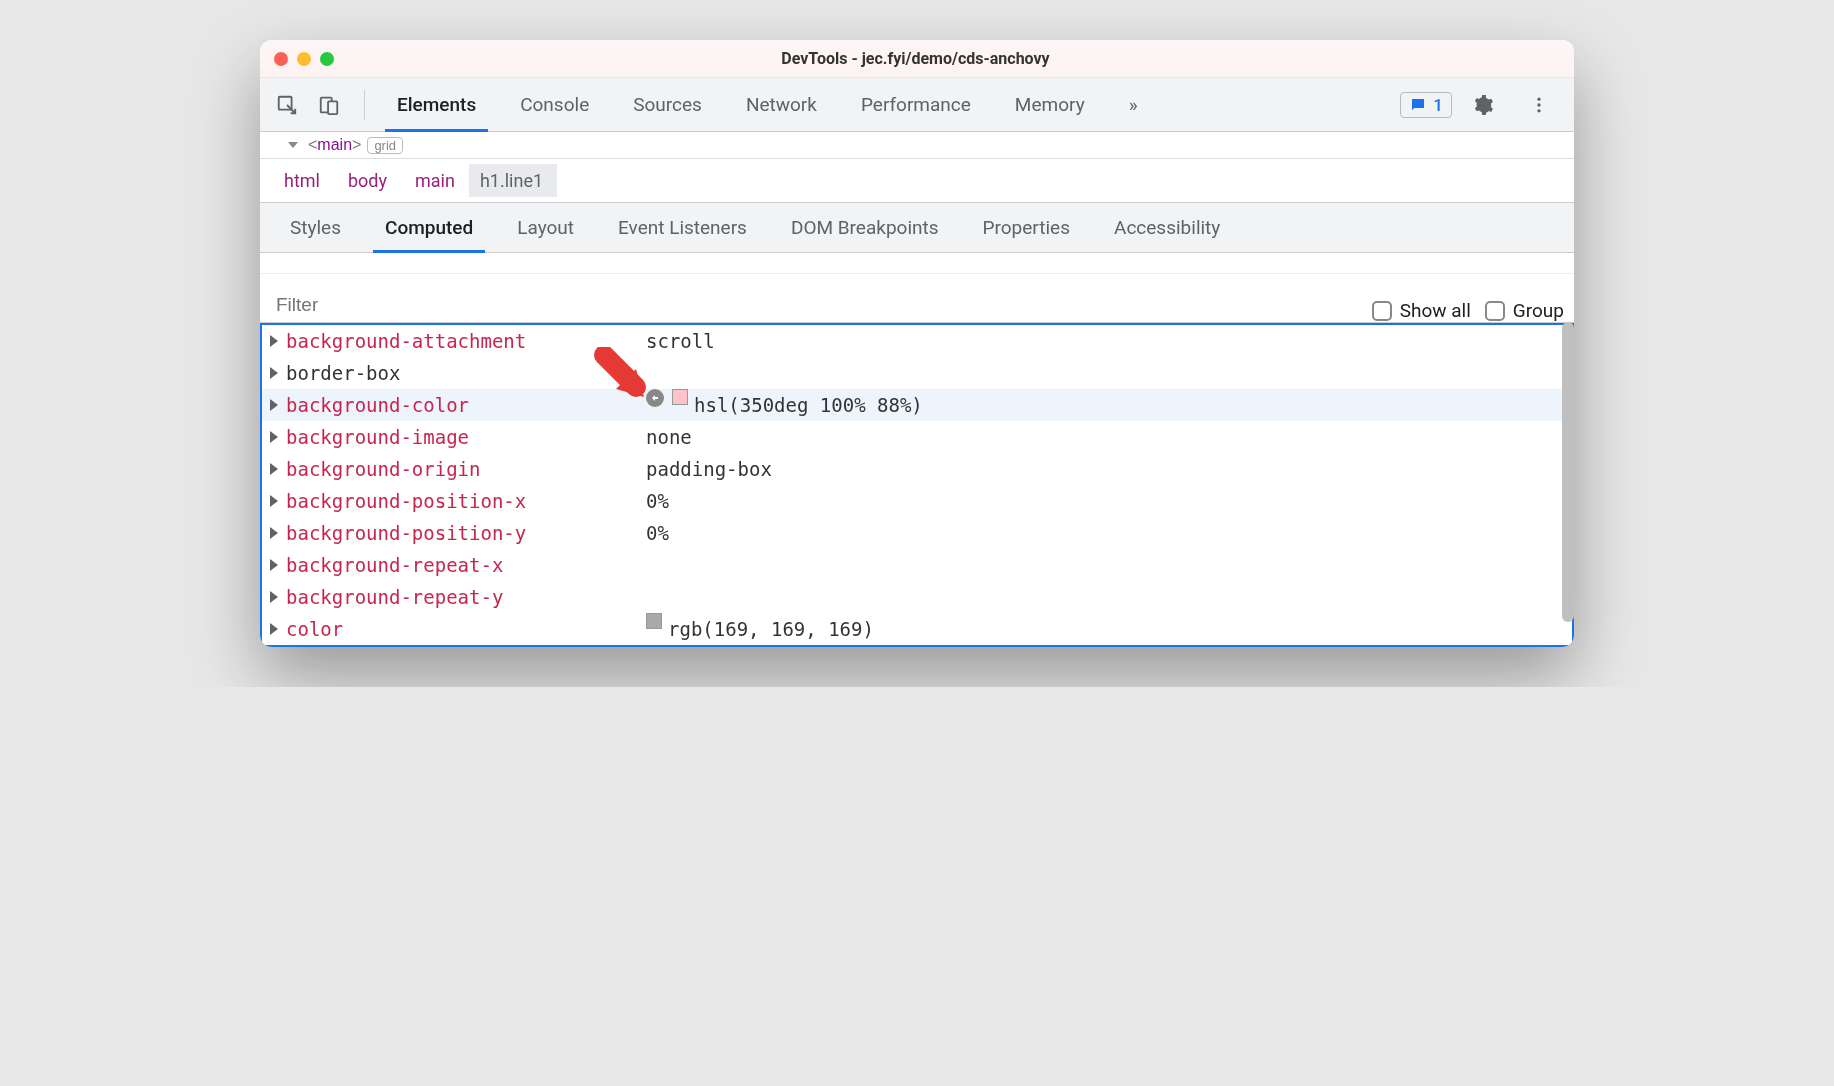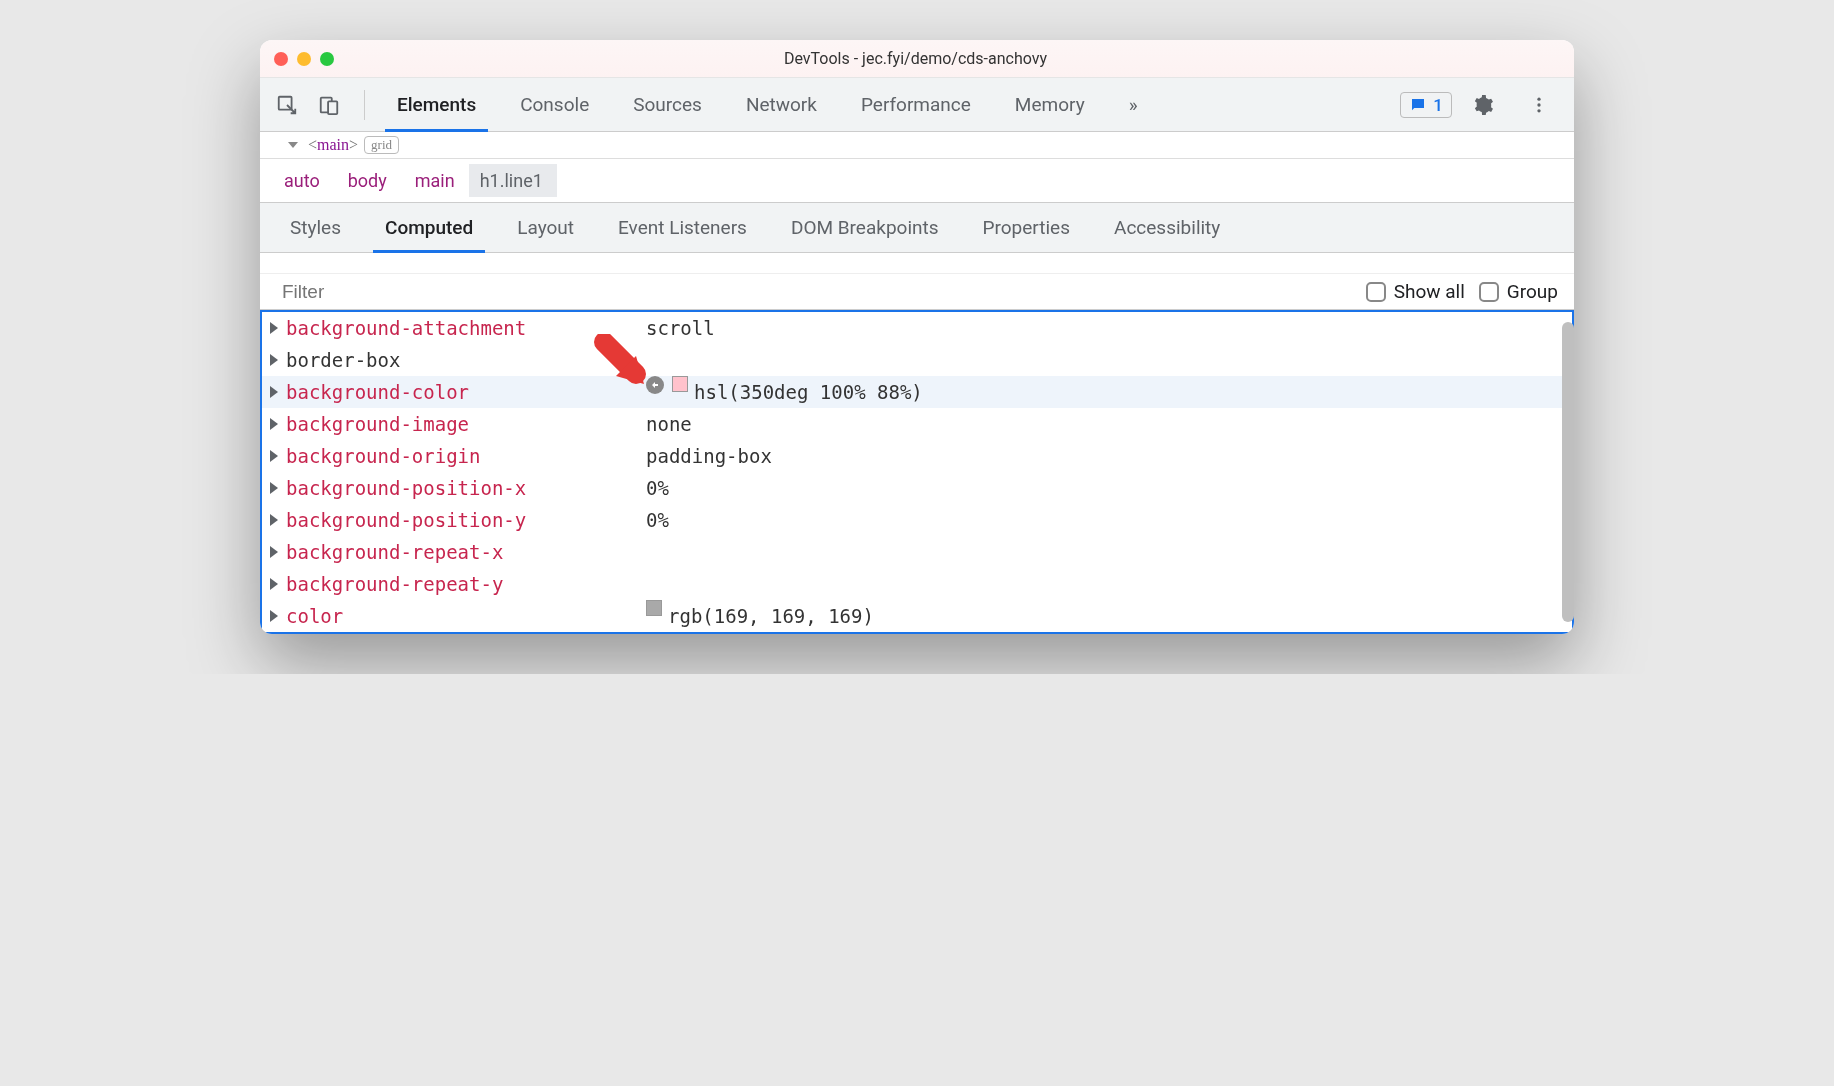--- a/index.html
+++ b/index.html
@@ -31,21 +31,21 @@
     .traffic-lights { display: flex; gap: 9px; }
     .tl { width: 14px; height: 14px; border-radius: 50%; }
     .tl.red { background: #ff5f57; }
     .tl.yellow { background: #febc2e; }
     .tl.green { background: #28c840; }
     .titlebar-title {
       position: absolute;
       left: 0; right: 3px;
       text-align: center;
       font-size: 16px;
-      font-weight: 400;
+      font-weight: 700;
       color: #333;
       pointer-events: none;
     }
     .toolbar {
       display: flex;
       align-items: center;
       height: 54px;
       border-bottom: 1px solid #ccc;
       background: #f1f3f4;
       padding: 0 10px;
@@ -102,21 +102,21 @@
       gap: 6px;
       border: 1px solid #bbb;
       border-radius: 4px;
       padding: 2px 8px;
       color: #1a73e8;
       font-size: 17px;
       font-weight: 500;
     }
     .dom-line {
       padding: 4px 30px;
-      font-family: Liberation Serif, serif;
+      font-family: Liberation Sans, sans-serif;
       font-size: 16px;
       color: #777;
       display: flex;
       align-items: center;
       gap: 6px;
       border-bottom: 1px solid #ddd;
     }
     .dom-tri {
       display:inline-block;
       width:0;height:0;
@@ -178,23 +178,23 @@
     .subtab.active::after {
       content: "";
       position: absolute;
       bottom: 0;
       left: 10px; right: 10px;
       height: 3px;
       background: #1a73e8;
     }
     .filterbar {
       display: flex;
-      align-items: center;
-      height: 37px;
-      padding: 0 16px;
+      align-items: flex-end;
+      height: 50px;
+      padding: 0 10px;
       border-top: 1px solid #eee;
       border-bottom: 1px solid #ccc;
       gap: 14px;
     }
     .filter-input {
       flex: 1;
       border: none;
       outline: none;
       font-size: 19px;
       color: #5f6368;
@@ -342,21 +342,21 @@
     </div>
   </div>
 
   <div class="dom-line">
     <span class="dom-tri"></span>
     <span>&lt;<span class="dom-tag">main</span>&gt;</span>
     <span class="gridbadge">grid</span>
   </div>
 
   <div class="breadcrumbs" id="breadcrumbs">
-      <div class="crumb">auto</div>
+      <div class="crumb">html</div>
       <div class="crumb">body</div>
       <div class="crumb">main</div>
       <div class="crumb selected">h1.line1</div>
     </div>
 
   <div class="subtabs" id="subtabs">
       <div class="subtab">Styles</div>
       <div class="subtab active">Computed</div>
       <div class="subtab">Layout</div>
       <div class="subtab">Event Listeners</div>

